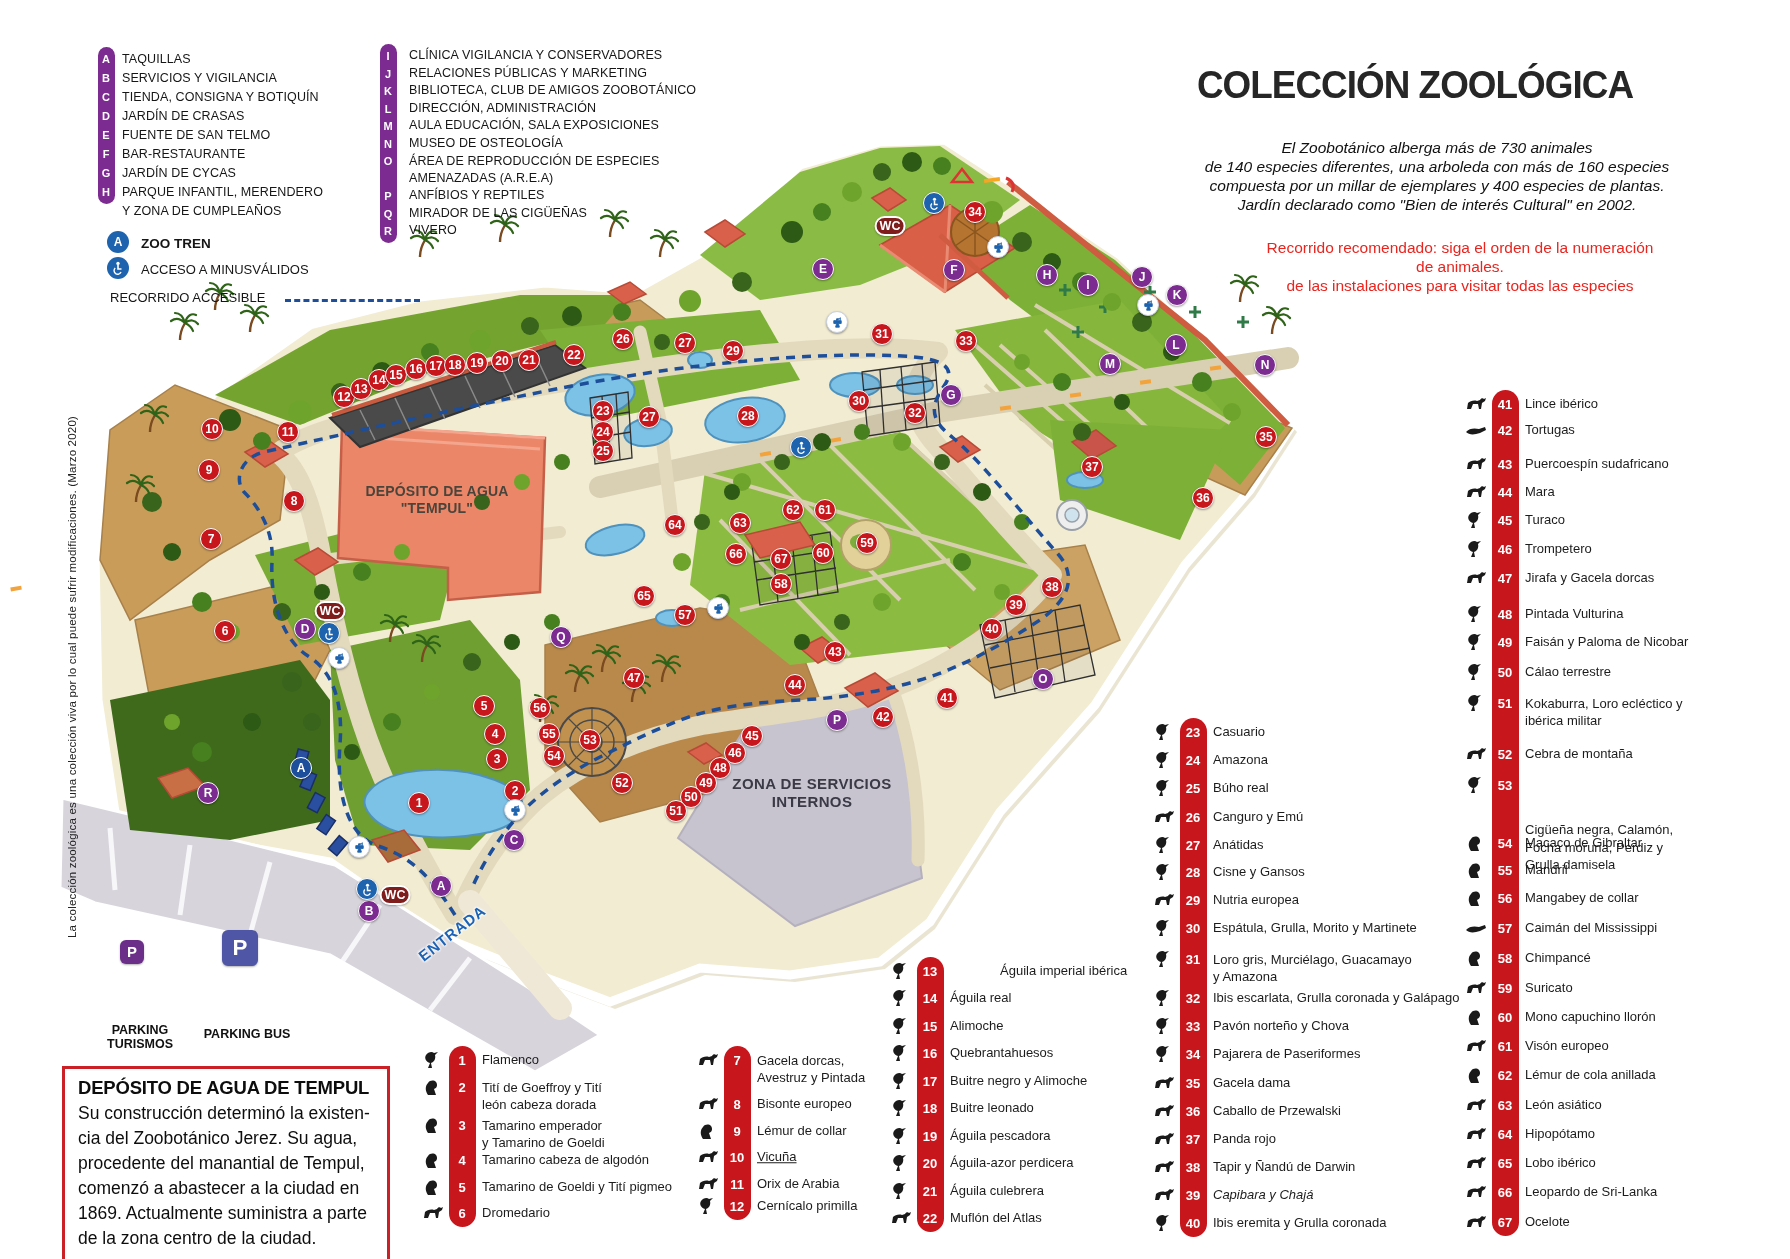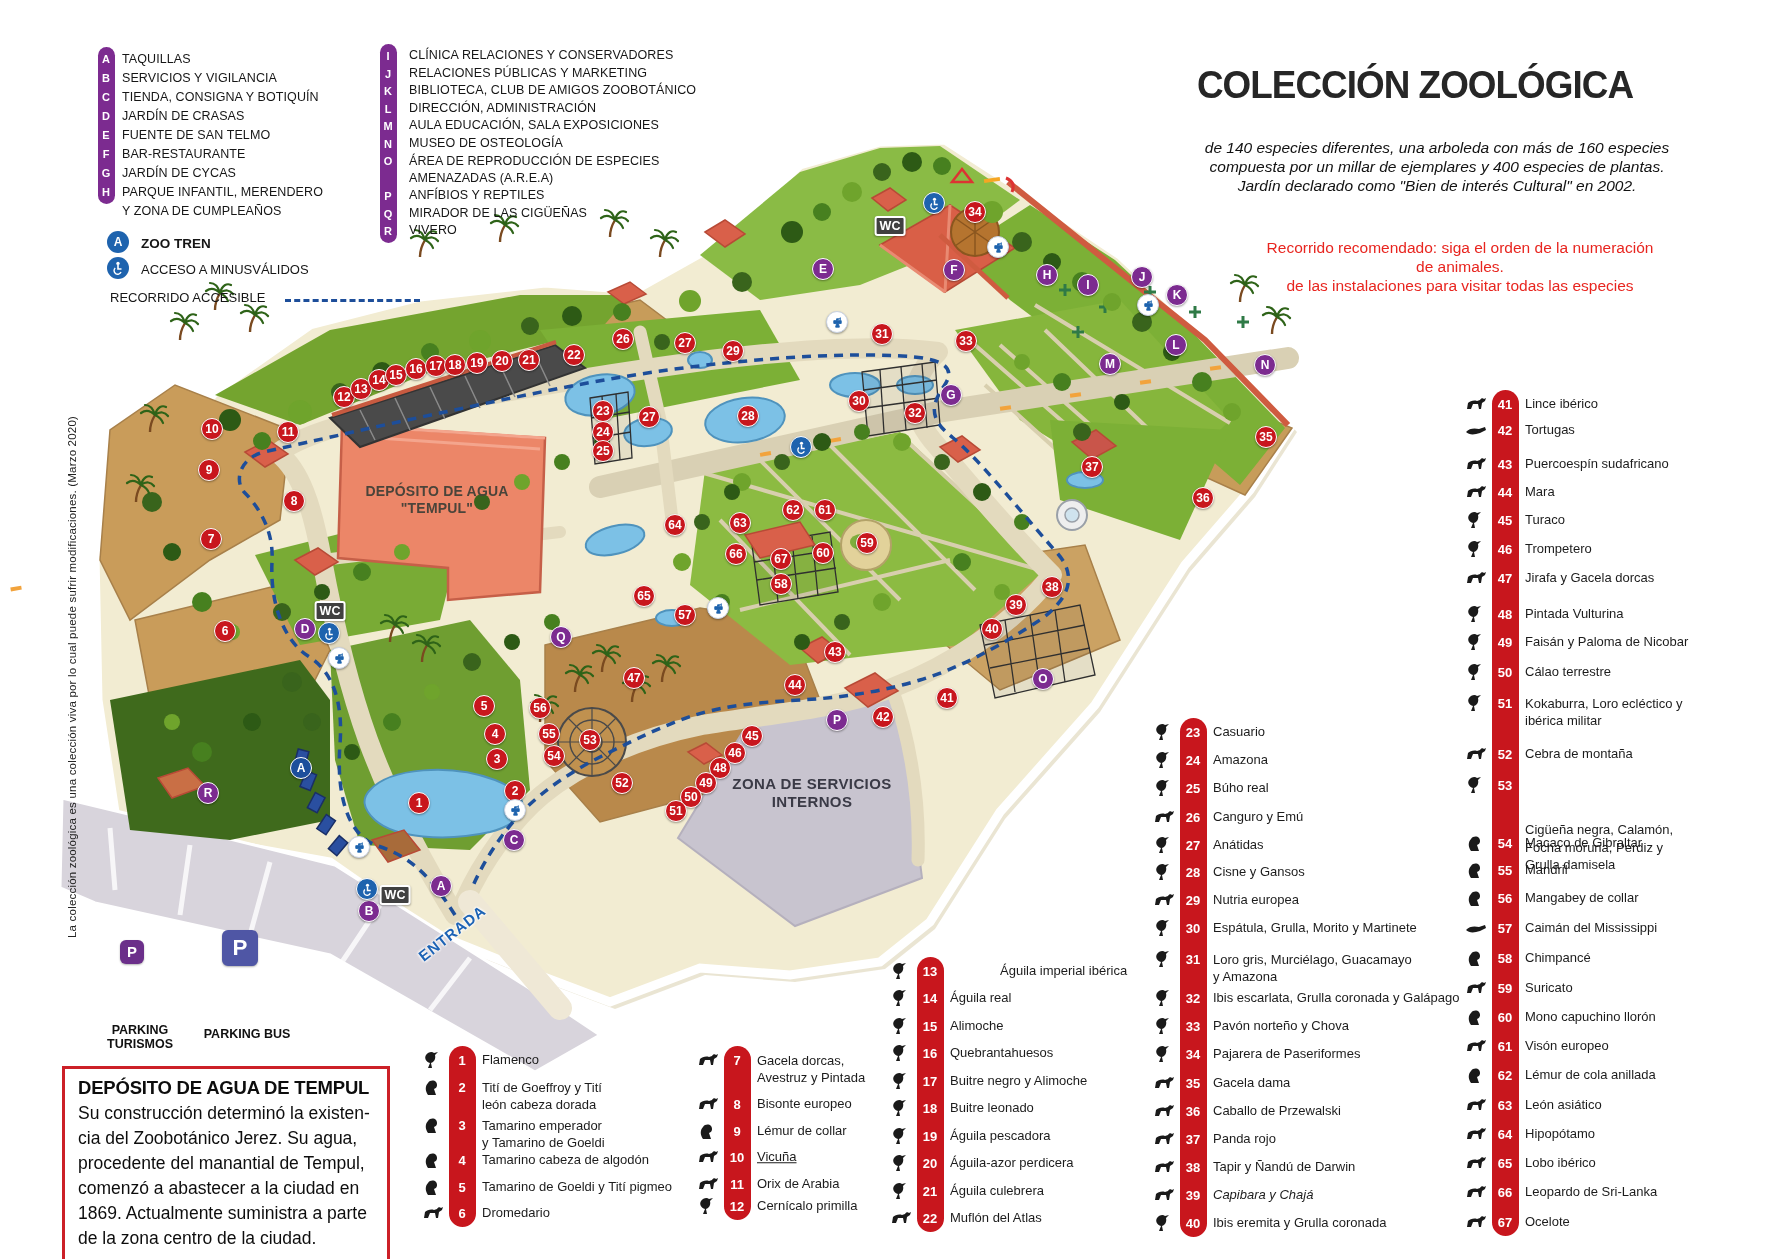--- a/index.html
+++ b/index.html
@@ -28,22 +28,22 @@
   .sp-label{position:absolute;font-size:13px;line-height:17.5px;white-space:pre-line;transform:translateY(-50%);color:#1c1c1c;}
   .sp-icon{position:absolute;width:22px;height:20px;transform:translate(-100%,-50%);}
   .sp-icon svg{width:22px;height:20px;fill:#1a1a1a;}
   
   .marker{position:absolute;width:22px;height:22px;border-radius:50%;color:#fff;font-weight:bold;
     display:flex;align-items:center;justify-content:center;border:1.6px solid #fff;box-sizing:border-box;
     box-shadow:0 1px 2px rgba(0,0,0,.35);transform:translate(-50%,-50%);}
   .marker.red{background:#c8161d;font-size:12px;}
   .marker.purple{background:#7c2b90;font-size:12px;}
   .marker.navy{background:#1c4e9c;font-size:12px;}
-  .wc-badge{position:absolute;transform:translate(-50%,-50%);background:#404040;color:#fff;
-    font-weight:bold;font-size:12.5px;padding:1px 3px;border-radius:3px;border:2px solid #fff;
+  .wc-badge{position:absolute;transform:translate(-50%,-50%);background:#7f1d1d;color:#fff;
+    font-weight:bold;font-size:12.5px;padding:1px 3px;border-radius:10px;border:2px solid #fff;
     box-shadow:0 1px 2px rgba(0,0,0,.3);}
   .map-label{position:absolute;transform:translate(-50%,-50%);text-align:center;white-space:pre-line;}
   #entrada-label{color:#1d63b5;font-weight:bold;font-size:15px;letter-spacing:1px;
      transform:translate(-50%,-50%) rotate(-38deg);
      text-shadow:0 0 3px #fff,0 0 3px #fff,0 0 3px #fff;}
   .p-badge{position:absolute;transform:translate(-50%,-50%);color:#fff;font-weight:bold;
      display:flex;align-items:center;justify-content:center;border-radius:6px;box-shadow:0 1px 2px rgba(0,0,0,.3);}
   
   #info-box{position:absolute;left:62px;top:1066px;width:296px;border:3.5px solid #cc2027;background:#fff;padding:8px 13px 8px 13px;}
   #info-box h2{margin:0 0 2px 0;font-size:18.5px;color:#0d0d0d;letter-spacing:-.2px;}
@@ -349,21 +349,21 @@
 Y ZONA DE CUMPLEAÑOS</div>
       <div class="cap" style="left: 97.5px; top: 47px; height: 157px;"></div>
       <div class="cap-letter" style="left: 97.5px; top: 59px;">A</div>
       <div class="cap-letter" style="left: 97.5px; top: 78px;">B</div>
       <div class="cap-letter" style="left: 97.5px; top: 97px;">C</div>
       <div class="cap-letter" style="left: 97.5px; top: 116px;">D</div>
       <div class="cap-letter" style="left: 97.5px; top: 135px;">E</div>
       <div class="cap-letter" style="left: 97.5px; top: 154px;">F</div>
       <div class="cap-letter" style="left: 97.5px; top: 173px;">G</div>
       <div class="cap-letter" style="left: 97.5px; top: 192px;">H</div>
-      <div class="leg-label c2" style="left: 409px; top: 56px; white-space: pre-line;">CLÍNICA RELACIONES Y CONSERVADORES</div>
+      <div class="leg-label c2" style="left: 409px; top: 56px; white-space: pre-line;">CLÍNICA VIGILANCIA Y CONSERVADORES</div>
       <div class="leg-label c2" style="left: 409px; top: 73.5px; white-space: pre-line;">RELACIONES PÚBLICAS Y MARKETING</div>
       <div class="leg-label c2" style="left: 409px; top: 91px; white-space: pre-line;">BIBLIOTECA, CLUB DE AMIGOS ZOOBOTÁNICO</div>
       <div class="leg-label c2" style="left: 409px; top: 108.5px; white-space: pre-line;">DIRECCIÓN, ADMINISTRACIÓN</div>
       <div class="leg-label c2" style="left: 409px; top: 126px; white-space: pre-line;">AULA EDUCACIÓN, SALA EXPOSICIONES</div>
       <div class="leg-label c2" style="left: 409px; top: 143.5px; white-space: pre-line;">MUSEO DE OSTEOLOGÍA</div>
       <div class="leg-label c2" style="left: 409px; top: 169.75px; white-space: pre-line;">ÁREA DE REPRODUCCIÓN DE ESPECIES
 AMENAZADAS (A.R.E.A)</div>
       <div class="leg-label c2" style="left: 409px; top: 196px; white-space: pre-line;">ANFÍBIOS Y REPTILES</div>
       <div class="leg-label c2" style="left: 409px; top: 213.5px; white-space: pre-line;">MIRADOR DE LAS CIGÜEÑAS</div>
       <div class="leg-label c2" style="left: 409px; top: 231px; white-space: pre-line;">VIVERO</div>
@@ -388,20 +388,21 @@
         <path d="M7,4 L7,8 L10.5,8" stroke="#fff" stroke-width="1.6" fill="none"></path>
         <path d="M4.2,7 A3.6,3.6 0 1 0 10,11" stroke="#fff" stroke-width="1.4" fill="none"></path>
       </svg>
   </div>
   <div class="extras-label" style="left:141px;top:269px;">ACCESO A MINUSVÁLIDOS</div>
   <div class="extras-label" style="left:110px;top:297px;">RECORRIDO ACCESIBLE</div>
   <div class="dash-line" style="left:285px;top:299px;"></div>
 
   <div id="main-title">COLECCIÓN ZOOLÓGICA</div>
   <div id="intro-block">
+      <div>El Zoobotánico alberga más de 730 animales</div>
       <div>de 140 especies diferentes,  una arboleda con más de 160 especies</div>
       <div>compuesta por un millar de  ejemplares y 400 especies de plantas.</div>
       <div>Jardín declarado como "Bien de interés Cultural" en 2002.</div>
     </div>
   <div id="route-block">
       <div>Recorrido recomendado: siga el orden de la numeración</div>
       <div>de animales.</div>
       <div>de las instalaciones para visitar todas las especies</div>
     </div>
 

